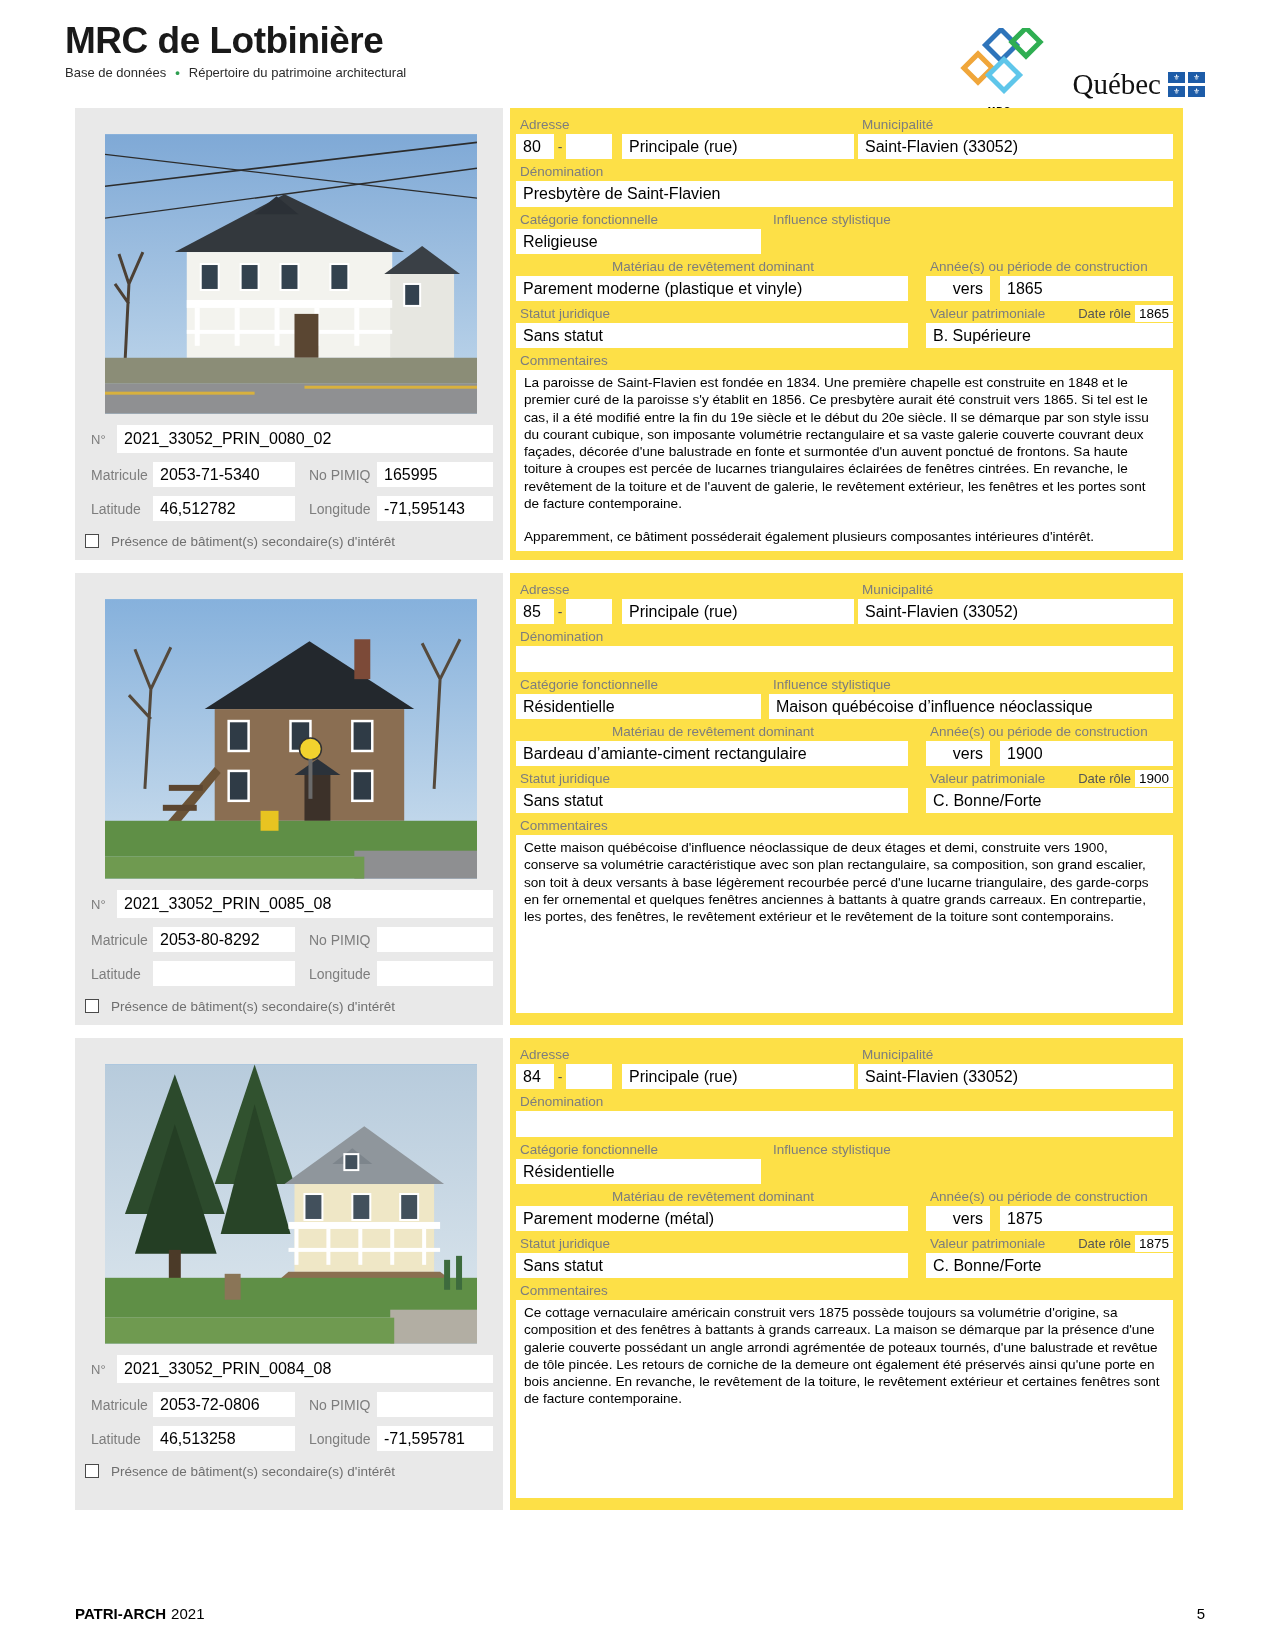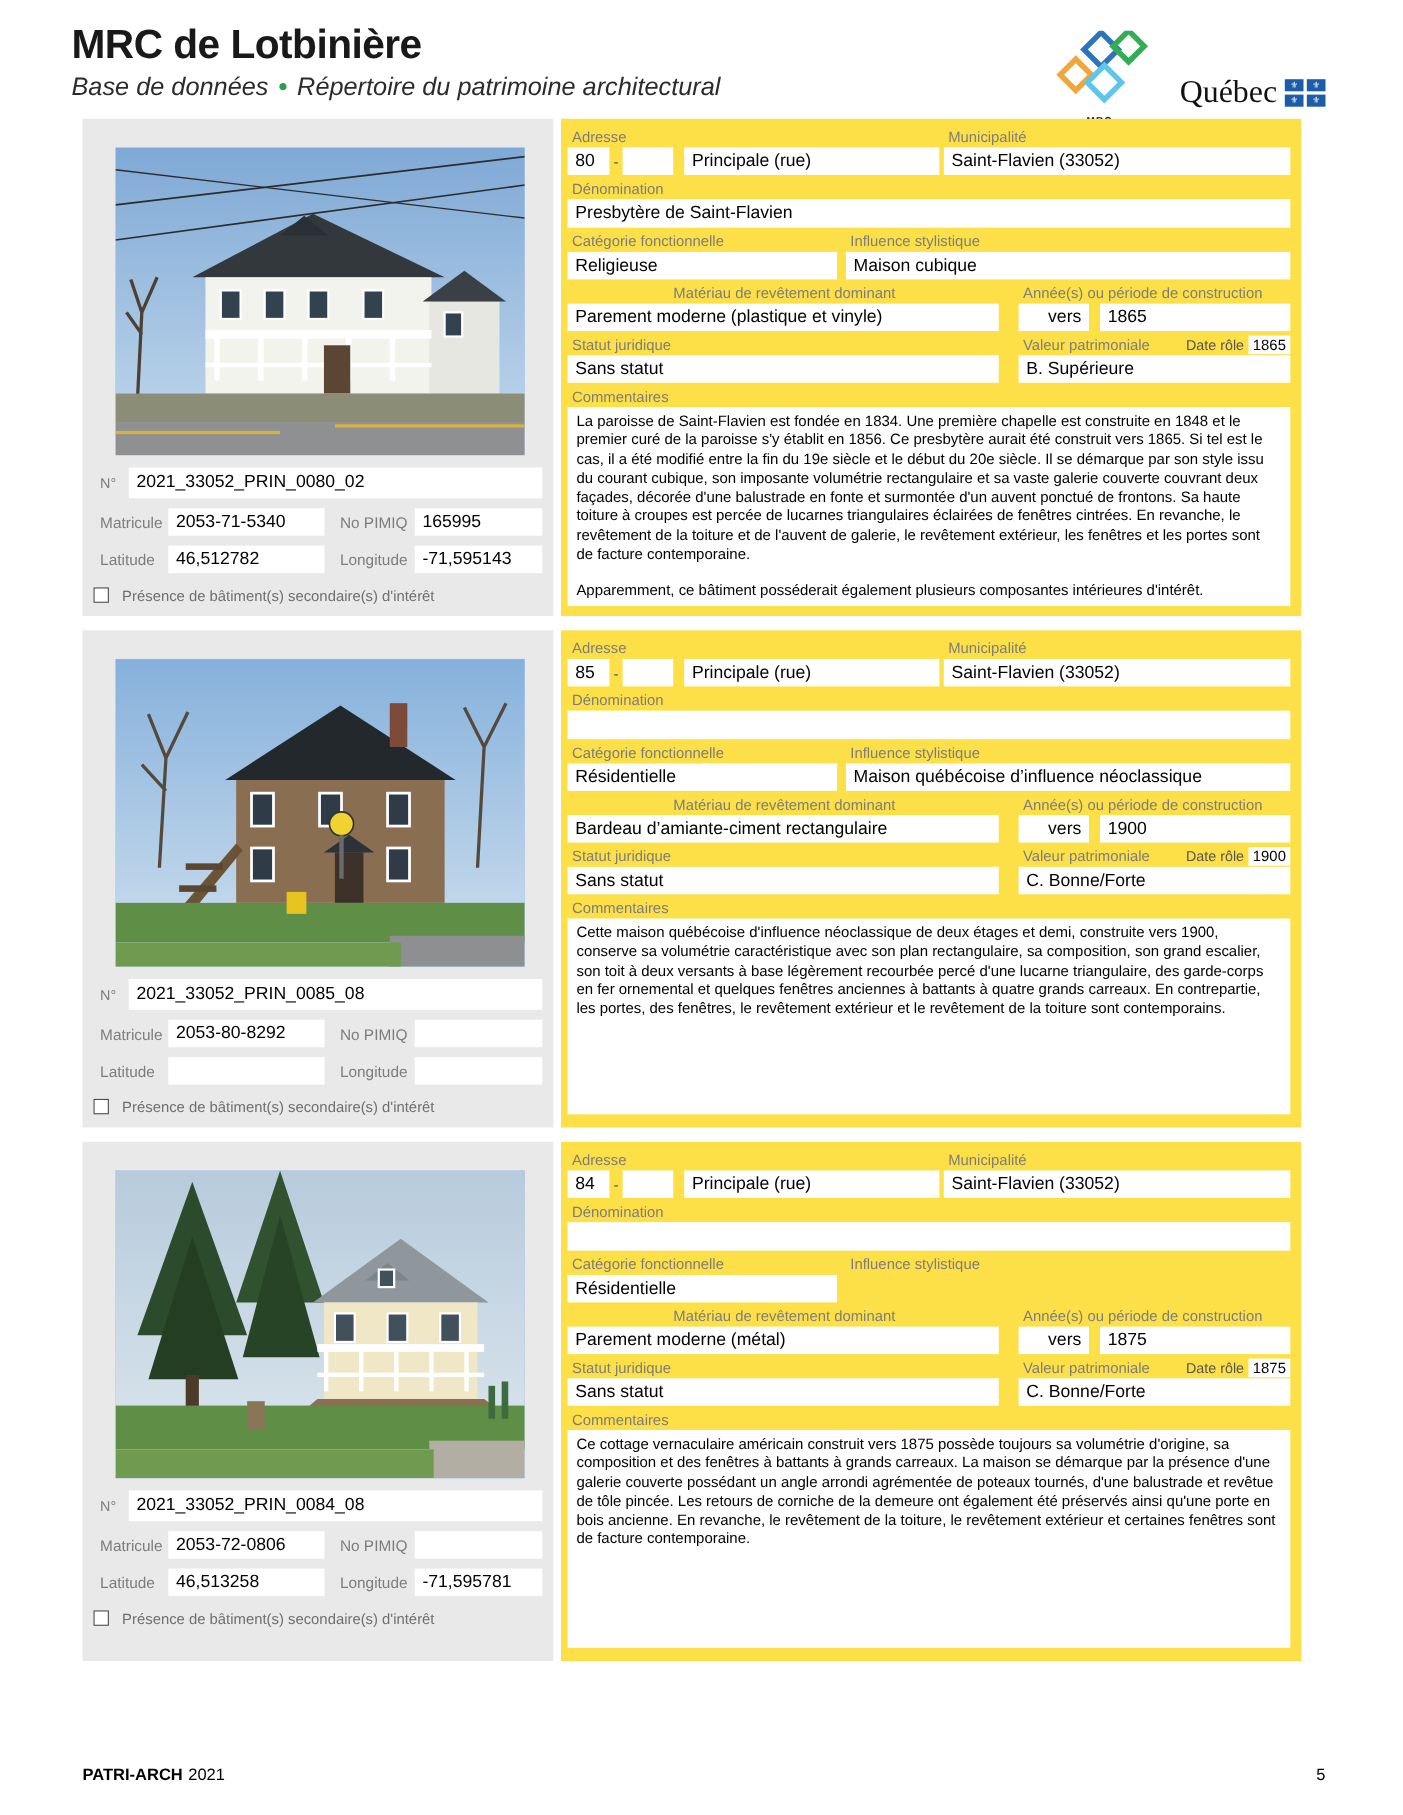--- a/index.html
+++ b/index.html
@@ -6,21 +6,21 @@
   html,body { background:#ffffff; }
   .page {
     position:relative; width:1275px; height:1650px; margin:0 auto;
     background:#ffffff; font-family:"Liberation Sans", sans-serif; color:#000;
     overflow:hidden;
   }
 
   
   .header { position:absolute; top:20px; left:65px; right:70px; height:84px; }
   .title { font-size:37px; font-weight:bold; color:#191919; letter-spacing:-0.5px; }
-  .subtitle { font-size:23px; color:#2b2b2b; margin-top:3px;font-style:italic; }
+  .subtitle { font-size:13px; color:#2b2b2b; margin-top:3px; }
   .subtitle .dot { color:#2e9e50; font-weight:bold; margin:0 9px; }
   .logos { position:absolute; right:0; top:8px; display:flex; align-items:center; gap:26px; }
   .mrc-logo { display:flex; align-items:flex-end; gap:6px;flex-direction:column; }
   .mrc-logo-text { text-align:center; line-height:1; padding-bottom:6px; }
   .mrc-logo-text .mrc-small { font-size:9px; font-weight:bold; letter-spacing:1px; }
   .mrc-logo-text .mrc-big { font-size:19px; font-weight:bold; letter-spacing:0.2px; }
   .qc-logo { display:flex; align-items:center; gap:7px; }
   .qc-word { font-family:"Liberation Serif", serif; font-size:29px; color:#111; }
   .qc-flag { display:grid; grid-template-columns:17px 17px; grid-template-rows:11px 11px; gap:3px; }
   .qc-flag span { background:#1d5ca8; color:#fff; font-size:8px; line-height:11px; text-align:center; }
@@ -203,21 +203,20 @@
         <div class="lbl">Dénomination</div>
         <div class="field">Presbytère de Saint-Flavien</div>
       </div>
       <div class="rgroup row-flex">
         <div class="cat-group">
           <div class="lbl">Catégorie fonctionnelle</div>
           <div class="field">Religieuse</div>
         </div>
         <div class="infl-group">
           <div class="lbl">Influence stylistique</div>
-          <div class="field">Maison cubique</div>
         </div>
       </div>
       <div class="rgroup row-flex">
         <div class="mat-group">
           <div class="lbl">Matériau de revêtement dominant</div>
           <div class="field">Parement moderne (plastique et vinyle)</div>
         </div>
         <div class="an-group">
           <div class="lbl">Année(s) ou période de construction</div>
           <div class="an-fields">

